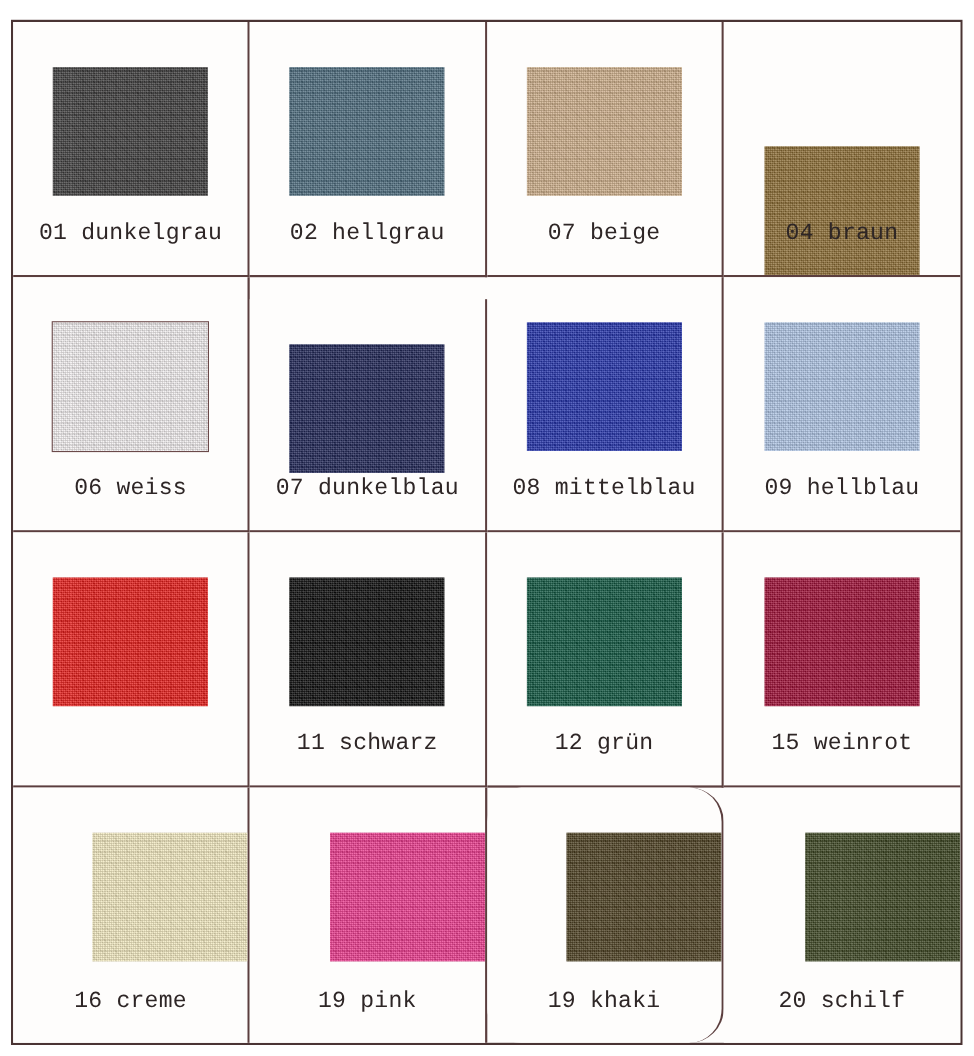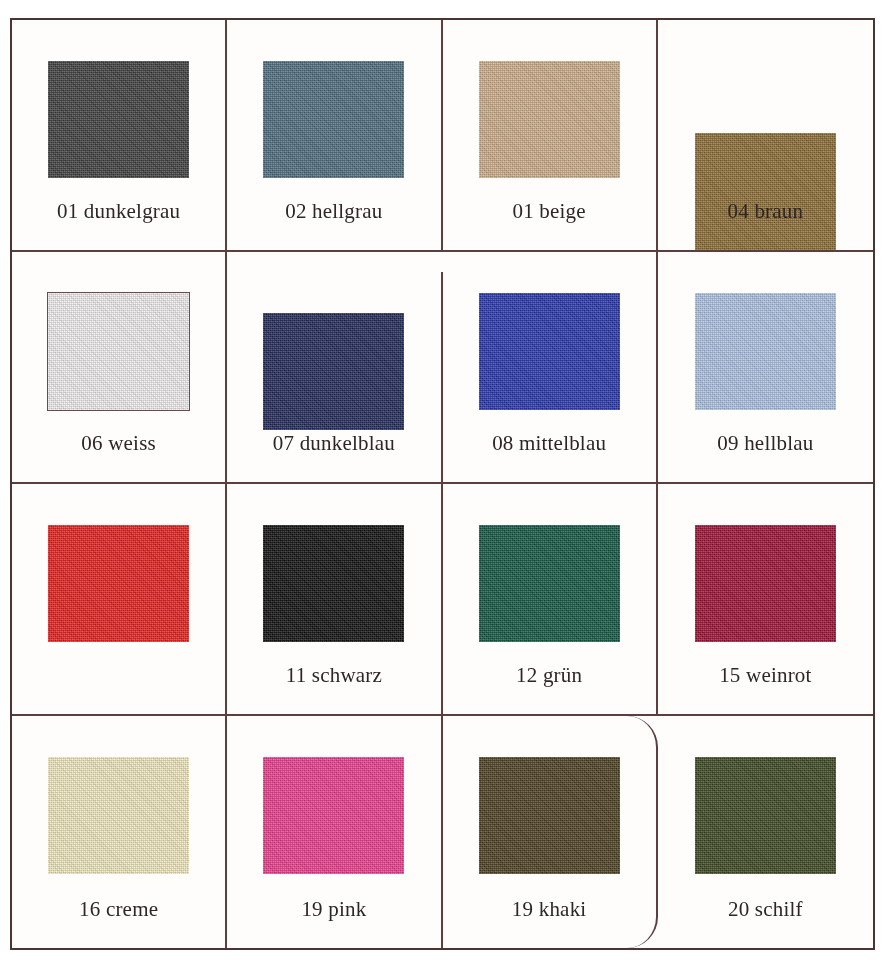--- a/index.html
+++ b/index.html
@@ -35,21 +35,21 @@
     border-right: 2px solid #5b3e3e;
     border-bottom: 2px solid #5b3e3e;
     display: flex;
     flex-direction: column;
     align-items: center;
     justify-content: flex-start;
     background: #fefdfc;
     overflow: hidden;
   }
   .swatch-cell.col-last { border-right: none; }
-  .swatch-cell.row-last { border-bottom: none; }
+  .swatch-cell.row-last { border-bottom: none; align-items: flex-end; }
 
   .swatch-chip {
     margin-top: 41px;
     width: 141px;
     height: 117px;
     position: relative;
     box-sizing: border-box;
     background-repeat: repeat;
   }
   
@@ -74,41 +74,41 @@
     box-shadow: 0 0 0 1px #6b4a4a;
   }
 
   .swatch-label {
     position: absolute;
     left: 0;
     right: 0;
     bottom: 26px;
     text-align: center;
     font-size: 21px;
-    font-family: Liberation Serif, serif;
+    font-family: Liberation Mono, monospace;
     color: #2e2626;
     letter-spacing: 0.2px;
     white-space: nowrap;
   }
 </style>
 </head>
 <body>
 
 <div id="color-chart" style="border-color: rgb(74, 52, 52); background: rgb(254, 253, 252);">
     <div class="swatch-cell" style="border-right-color: rgb(91, 62, 62); border-bottom-color: rgb(91, 62, 62);">
       <div class="swatch-chip" title="01 dunkelgrau" style="background-color: rgb(60, 59, 59);"></div>
       <div class="swatch-label">01 dunkelgrau</div>
     </div>
     <div class="swatch-cell" style="border-right-color: rgb(91, 62, 62); border-bottom-color: rgb(91, 62, 62);">
       <div class="swatch-chip" title="02 hellgrau" style="background-color: rgb(76, 107, 125);"></div>
       <div class="swatch-label">02 hellgrau</div>
     </div>
     <div class="swatch-cell" style="border-right-color: rgb(91, 62, 62); border-bottom-color: rgb(91, 62, 62);">
       <div class="swatch-chip" title="03 beige" style="background-color: rgb(205, 174, 137);"></div>
-      <div class="swatch-label">01 beige</div>
+      <div class="swatch-label">07 beige</div>
     </div>
     <div class="swatch-cell col-last" style="border-right-color: rgb(91, 62, 62); border-bottom-color: rgb(91, 62, 62); justify-content: flex-end;">
       <div class="swatch-chip" title="04 braun" style="background-color: rgb(138, 107, 50);"></div>
       <div class="swatch-label">04 braun</div>
     </div>
     <div class="swatch-cell" style="border-right-color: rgb(91, 62, 62); border-bottom-color: rgb(91, 62, 62);">
       <div class="swatch-chip outlined" title="06 weiss" style="background-color: rgb(243, 239, 240);"></div>
       <div class="swatch-label">06 weiss</div>
     </div>
     <div class="swatch-cell" style="border-right-color: rgb(91, 62, 62); border-bottom-color: rgb(91, 62, 62); margin-top: 20px;">

